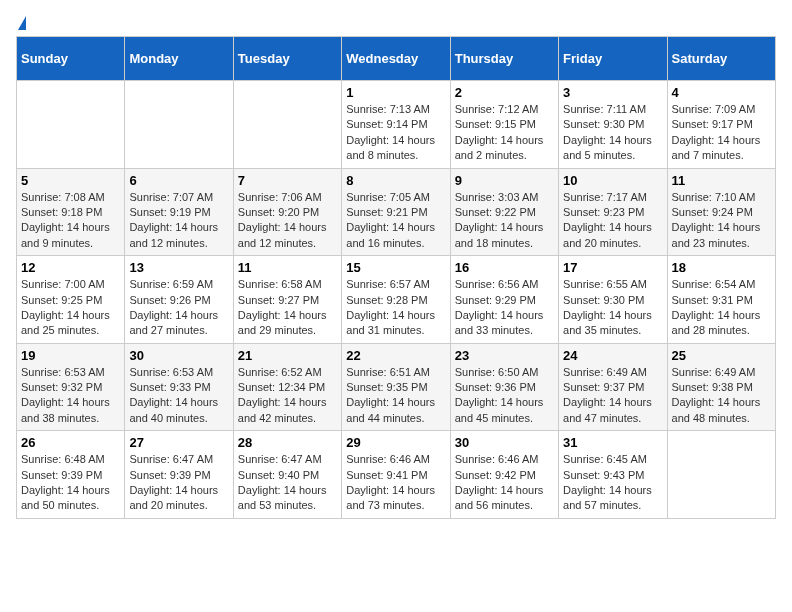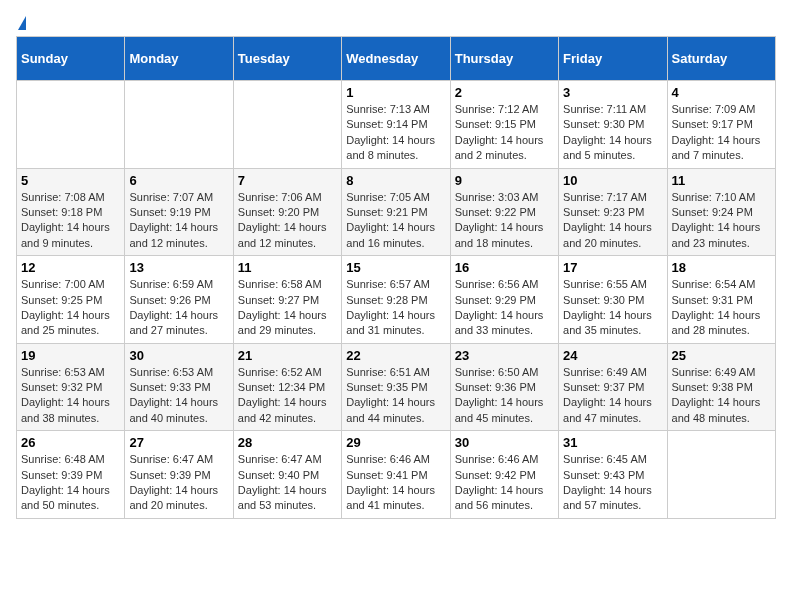--- a/index.html
+++ b/index.html
@@ -249,21 +249,21 @@
         <td>
           <span class="day-num">27</span>
           <div class="day-info"><span>Sunrise: 6:47 AM</span><br><span>Sunset: 9:39 PM</span><br><span>Daylight: 14 hours</span><br><span>and 20 minutes.</span></div>
         </td>
         <td>
           <span class="day-num">28</span>
           <div class="day-info"><span>Sunrise: 6:47 AM</span><br><span>Sunset: 9:40 PM</span><br><span>Daylight: 14 hours</span><br><span>and 53 minutes.</span></div>
         </td>
         <td>
           <span class="day-num">29</span>
-          <div class="day-info"><span>Sunrise: 6:46 AM</span><br><span>Sunset: 9:41 PM</span><br><span>Daylight: 14 hours</span><br><span>and 41 minutes.</span></div>
+          <div class="day-info"><span>Sunrise: 6:46 AM</span><br><span>Sunset: 9:41 PM</span><br><span>Daylight: 14 hours</span><br><span>and 73 minutes.</span></div>
         </td>
         <td>
           <span class="day-num">30</span>
           <div class="day-info"><span>Sunrise: 6:46 AM</span><br><span>Sunset: 9:42 PM</span><br><span>Daylight: 14 hours</span><br><span>and 56 minutes.</span></div>
         </td>
         <td>
           <span class="day-num">31</span>
           <div class="day-info"><span>Sunrise: 6:45 AM</span><br><span>Sunset: 9:43 PM</span><br><span>Daylight: 14 hours</span><br><span>and 57 minutes.</span></div>
         </td>
         <td class="empty-cell"></td>

